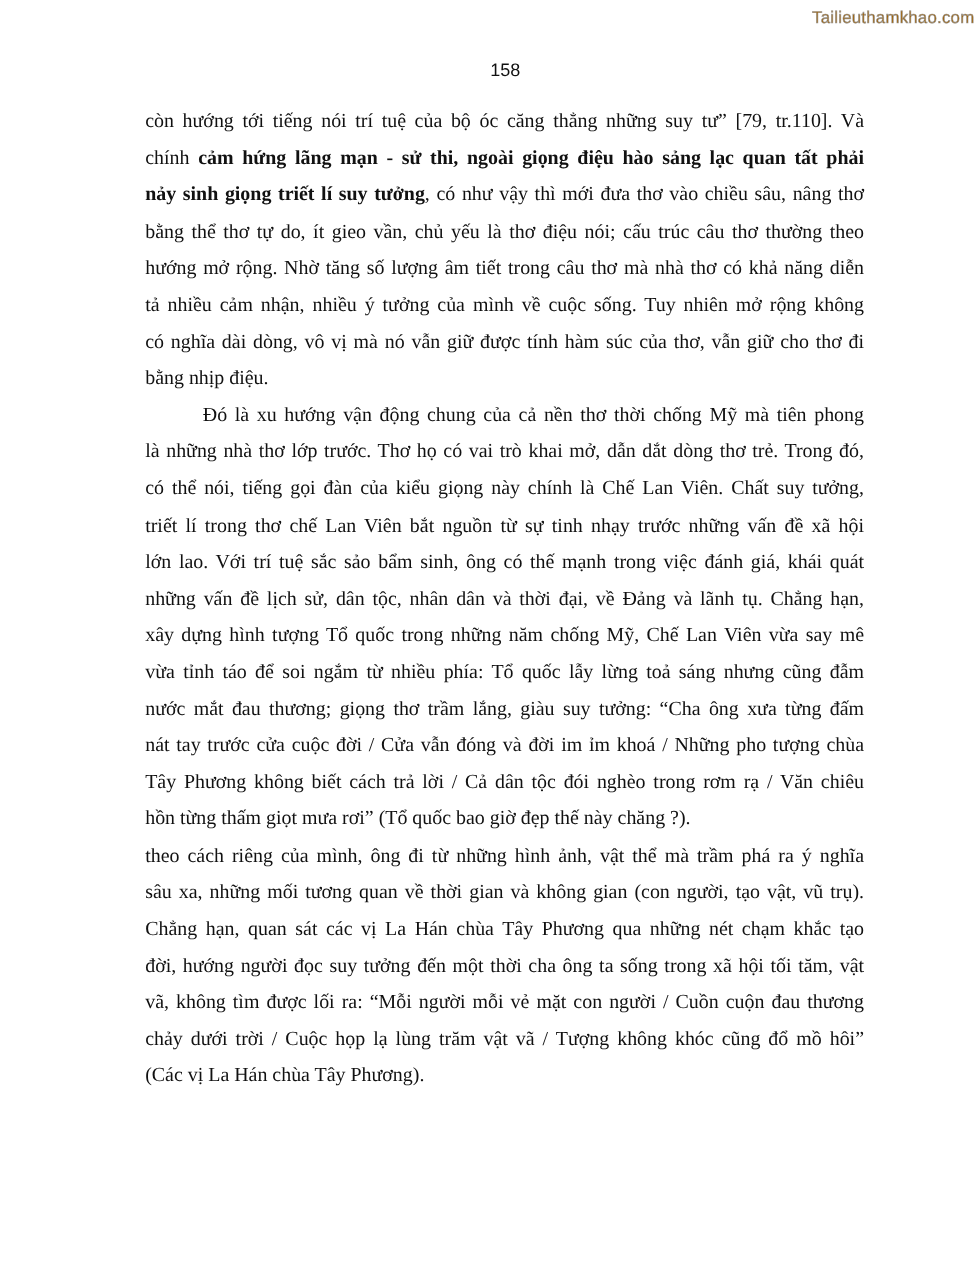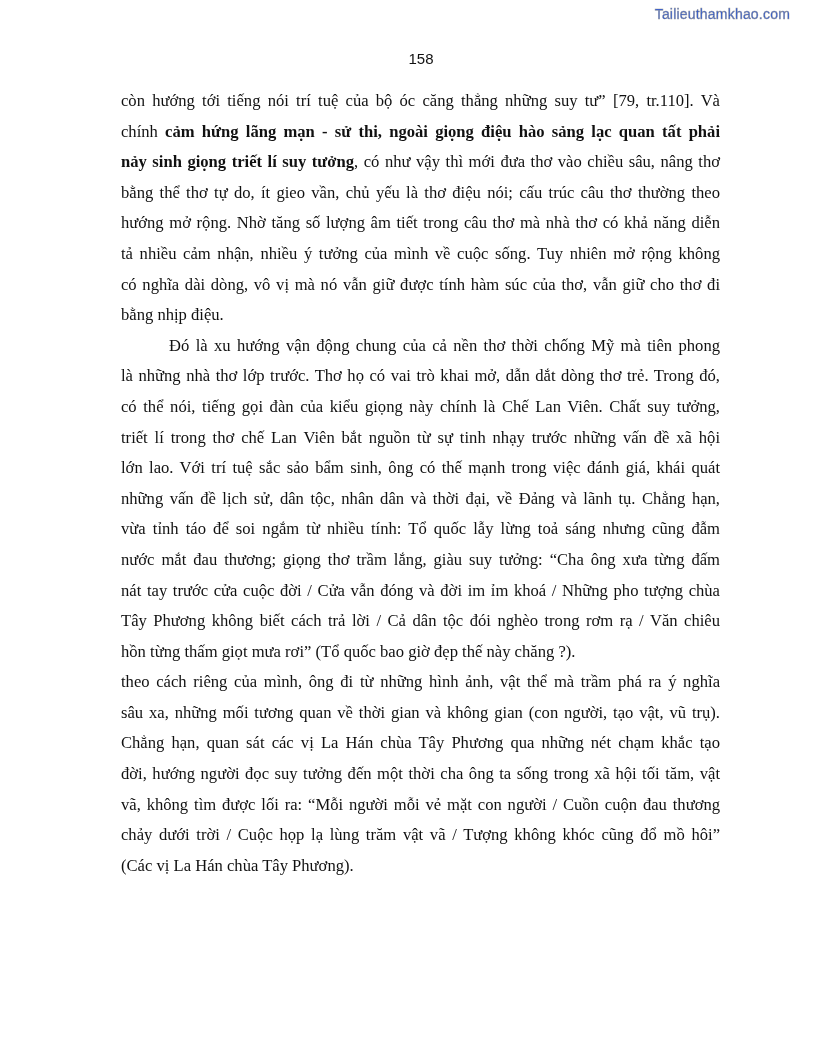--- a/index.html
+++ b/index.html
@@ -6,24 +6,24 @@
   body {
     width: 816px; height: 1056px;
     background: #ffffff;
     position: relative;
     overflow: hidden;
     font-family: "Liberation Serif", serif;
     color: #111111;
   }
   .watermark {
     position: absolute;
-    top: 6px; right: 26px;
+    top: 6px; right: 4px;
     font-family: "Liberation Sans", sans-serif;
     font-size: 14px;
-    color: #1d4ed8;
+    color: #a16207;
     -webkit-text-stroke: 0.5px #9a9a9a;
     letter-spacing: 0.2px;
   }
   .page-number {
     position: absolute;
     top: 50px; left: 0; width: 842px;
     text-align: center;
     font-family: "Liberation Sans", sans-serif;
     font-size: 15px;
     color: #111;
@@ -61,21 +61,22 @@
     <div class="line"><span>hướng mở rộng. Nhờ tăng số lượng âm tiết trong câu thơ mà nhà thơ có khả năng diễn</span></div>
     <div class="line"><span>tả nhiều cảm nhận, nhiều ý tưởng của mình về cuộc sống. Tuy nhiên mở rộng không</span></div>
     <div class="line"><span>có nghĩa dài dòng, vô vị mà nó vẫn giữ được tính hàm súc của thơ, vẫn giữ cho thơ đi</span></div>
     <div class="line last"><span>bằng nhịp điệu.</span></div>
     <div class="line indent"><span>Đó là xu hướng vận động chung của cả nền thơ thời chống Mỹ mà tiên phong</span></div>
     <div class="line"><span>là những nhà thơ lớp trước. Thơ họ có vai trò khai mở, dẫn dắt dòng thơ trẻ. Trong đó,</span></div>
     <div class="line"><span>có thể nói, tiếng gọi đàn của kiểu giọng này chính là Chế Lan Viên. Chất suy tưởng,</span></div>
     <div class="line"><span>triết lí trong thơ chế Lan Viên bắt nguồn từ sự tinh nhạy trước những vấn đề xã hội</span></div>
     <div class="line"><span>lớn lao. Với trí tuệ sắc sảo bẩm sinh, ông có thế mạnh trong việc đánh giá, khái quát</span></div>
     <div class="line"><span>những vấn đề lịch sử, dân tộc, nhân dân và thời đại, về Đảng và lãnh tụ. Chẳng hạn,</span></div>
-    <div class="line"><span>vừa tỉnh táo để soi ngắm từ nhiều tính: Tổ quốc lẫy lừng toả sáng nhưng cũng đẫm</span></div>
+    <div class="line"><span>xây dựng hình tượng Tổ quốc trong những năm chống Mỹ, Chế Lan Viên vừa say mê</span></div>
+    <div class="line"><span>vừa tỉnh táo để soi ngắm từ nhiều phía: Tổ quốc lẫy lừng toả sáng nhưng cũng đẫm</span></div>
     <div class="line"><span>nước mắt đau thương; giọng thơ trầm lắng, giàu suy tưởng: “</span><span class="it">Cha ông xưa từng đấm</span></div>
     <div class="line"><span class="it">nát tay trước cửa cuộc đời / Cửa vẫn đóng và đời im ỉm khoá / Những pho tượng chùa</span></div>
     <div class="line"><span class="it">Tây Phương không biết cách trả lời / Cả dân tộc đói nghèo trong rơm rạ / Văn chiêu</span></div>
     <div class="line last"><span class="it">hồn từng thấm giọt mưa rơi”</span><span> (</span><span class="it">Tổ quốc bao giờ đẹp thế này chăng</span><span> ?).</span></div>
     <div class="line"><span>theo cách riêng của mình, ông đi từ những hình ảnh, vật thể mà trầm phá ra ý nghĩa</span></div>
     <div class="line"><span>sâu xa, những mối tương quan về thời gian và không gian (con người, tạo vật, vũ trụ).</span></div>
     <div class="line"><span>Chẳng hạn, quan sát các vị La Hán chùa Tây Phương qua những nét chạm khắc tạo</span></div>
     <div class="line"><span>đời, hướng người đọc suy tưởng đến một thời cha ông ta sống trong xã hội tối tăm, vật</span></div>
     <div class="line"><span>vã, không tìm được lối ra: </span><span class="it">“Mỗi người mỗi vẻ mặt con người / Cuồn cuộn đau thương</span></div>
     <div class="line"><span class="it">chảy dưới trời / Cuộc họp lạ lùng trăm vật vã / Tượng không khóc cũng đổ mồ hôi”</span></div>

